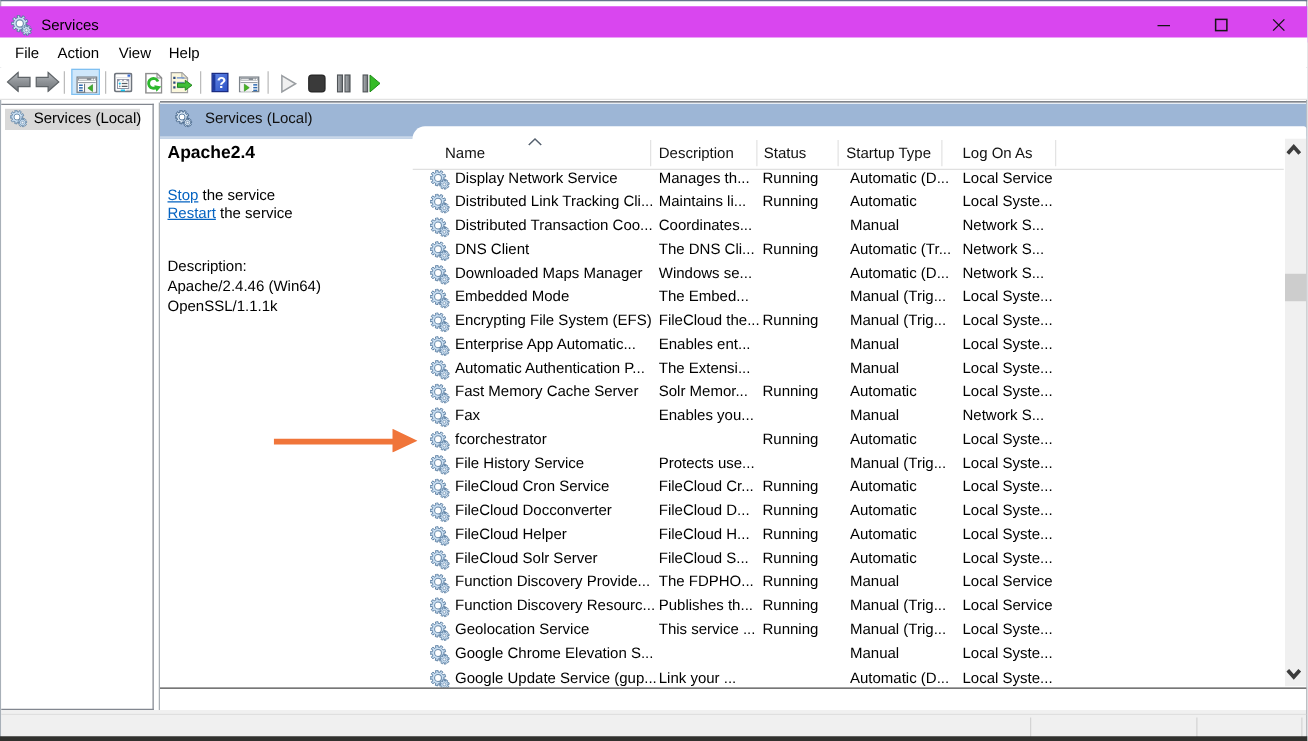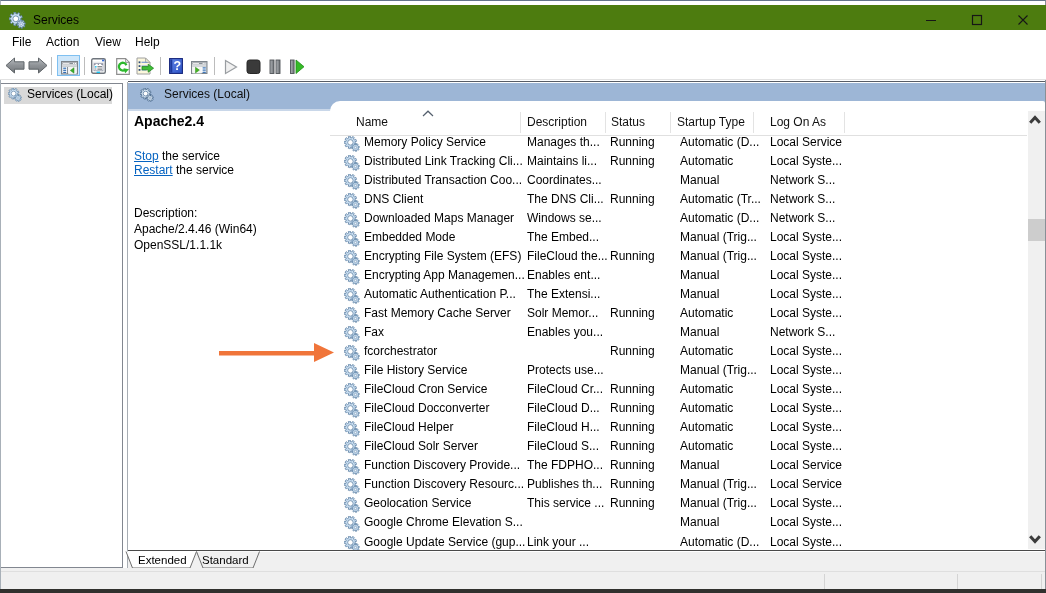--- a/index.html
+++ b/index.html
@@ -1,20 +1,20 @@
 <!DOCTYPE html>
 <html><head>
 <meta charset="utf-8">
 <style>
 *{margin:0;padding:0;box-sizing:border-box}
 body{width:1046px;height:593px;font-family:"Liberation Sans",sans-serif;font-size:12px;color:#000;background:#f0f0f0;overflow:hidden;position:relative}
 .abs{position:absolute}
 
 #win{position:absolute;left:0;top:0;width:1046px;height:593px;background:#ffffff;border-top:1px solid #64748b;border-left:1px solid #a8b0b8;border-right:1px solid #888f96}
-#titlebar{position:absolute;left:0;top:5px;width:100%;height:29px;background:#4d7c0f}
+#titlebar{position:absolute;left:0;top:5px;width:100%;height:29px;background:#d946ef}
 #title-ic{position:absolute;left:9px;top:7px;width:17px;height:17px}
 #title-tx{position:absolute;left:33px;top:8px;font-size:12px}
 .capbtn{position:absolute;top:0;width:46px;height:30px}
 #menubar{position:absolute;left:0;top:30px;width:100%;height:24px;background:#fff}
 .mi{position:absolute;top:5px;font-size:12px}
 #toolbar{position:absolute;left:0;top:54px;width:100%;height:26px;background:#fff;border-bottom:1px solid #e2e2e2}
 .tsep{position:absolute;top:3px;width:1px;height:18px;background:#bcbcbc}
 .tico{position:absolute;top:2px;width:17px;height:17px}
 
 #tree{position:absolute;left:1px;top:83px;width:122px;height:485px;background:#fff;border:1px solid #828790;border-left:none}
@@ -239,21 +239,21 @@
     <div class="hsep" style="left:275px"></div>
     <div class="hsep" style="left:340px"></div>
     <div class="hsep" style="left:423px"></div>
     <div class="hsep" style="left:514px"></div>
     <div id="hline"></div>
 
 <div class="row" style="top:34px">
         <svg class="rg" viewBox="0 0 17 17">
           <use href="#gear"></use>
         </svg>
-        <span class="c n">Memory Policy Service</span>
+        <span class="c n">Display Network Service</span>
         <span class="c d">Manages th...</span>
         <span class="c s">Running</span>
         <span class="c t">Automatic (D...</span>
         <span class="c l">Local Service</span>
       </div>
 <div class="row" style="top:53px">
         <svg class="rg" viewBox="0 0 17 17">
           <use href="#gear"></use>
         </svg>
         <span class="c n">Distributed Link Tracking Cli...</span>
@@ -306,21 +306,21 @@
         <span class="c n">Encrypting File System (EFS)</span>
         <span class="c d">FileCloud the...</span>
         <span class="c s">Running</span>
         <span class="c t">Manual (Trig...</span>
         <span class="c l">Local Syste...</span>
       </div>
 <div class="row" style="top:167px">
         <svg class="rg" viewBox="0 0 17 17">
           <use href="#gear"></use>
         </svg>
-        <span class="c n">Encrypting App Managemen...</span>
+        <span class="c n">Enterprise App Automatic...</span>
         <span class="c d">Enables ent...</span>
         <span class="c t">Manual</span>
         <span class="c l">Local Syste...</span>
       </div>
 <div class="row" style="top:186px">
         <svg class="rg" viewBox="0 0 17 17">
           <use href="#gear"></use>
         </svg>
         <span class="c n">Automatic Authentication P...</span>
         <span class="c d">The Extensi...</span>
@@ -455,30 +455,20 @@
       <svg style="position:absolute;left:0.5px;top:3.5px;width:12px;height:10px" viewBox="0 0 12 10">
           <path d="M1.2 7.8 L6 2.4 L10.8 7.8" fill="none" stroke="#3c3c3c" stroke-width="3"></path>
         </svg>
       <div id="sthumb"></div>
       <svg style="position:absolute;left:0.5px;top:423px;width:12px;height:10px" viewBox="0 0 12 10">
           <path d="M1.2 2.2 L6 7.6 L10.8 2.2" fill="none" stroke="#3c3c3c" stroke-width="3"></path>
         </svg>
     </div>
   </div>
   <div id="botline"></div>
-  <div id="tabbar">
-
-<svg style="position:absolute;left:-7px;top:-1.5px;width:150px;height:19px" viewBox="0 0 150 19">
-  <path d="M5 0.5 L11.5 17 L69 17 L75.5 0.5" fill="#ffffff" stroke="#6e6e6e" stroke-width="1"></path>
-  <path d="M75.5 0.5 L82 17 L132 17 L138.5 0.5" fill="#f0f0f0" stroke="#6e6e6e" stroke-width="1"></path>
-  <text x="17" y="13" font-family="Liberation Sans" font-size="11.5" fill="#000">Extended</text>
-  <text x="81" y="13" font-family="Liberation Sans" font-size="11.5" fill="#000">Standard</text>
-</svg>
-
-  </div>
 
 <svg style="position:absolute;left:90.5px;top:261px;width:115px;height:19px" viewBox="0 0 115 19">
   <path d="M0 7.9 H95 V0 L115 9.5 L95 19 V12.5 H0 Z" fill="#f0753a"></path>
 </svg>
 
 </div>
 <div style="position:absolute;left:1px;top:568px;width:1044px;height:3px;background:#f0f0f0"></div>
 <div id="statusbar">
   <div class="ssep" style="left:823px"></div>
   <div class="ssep" style="left:956px"></div>

